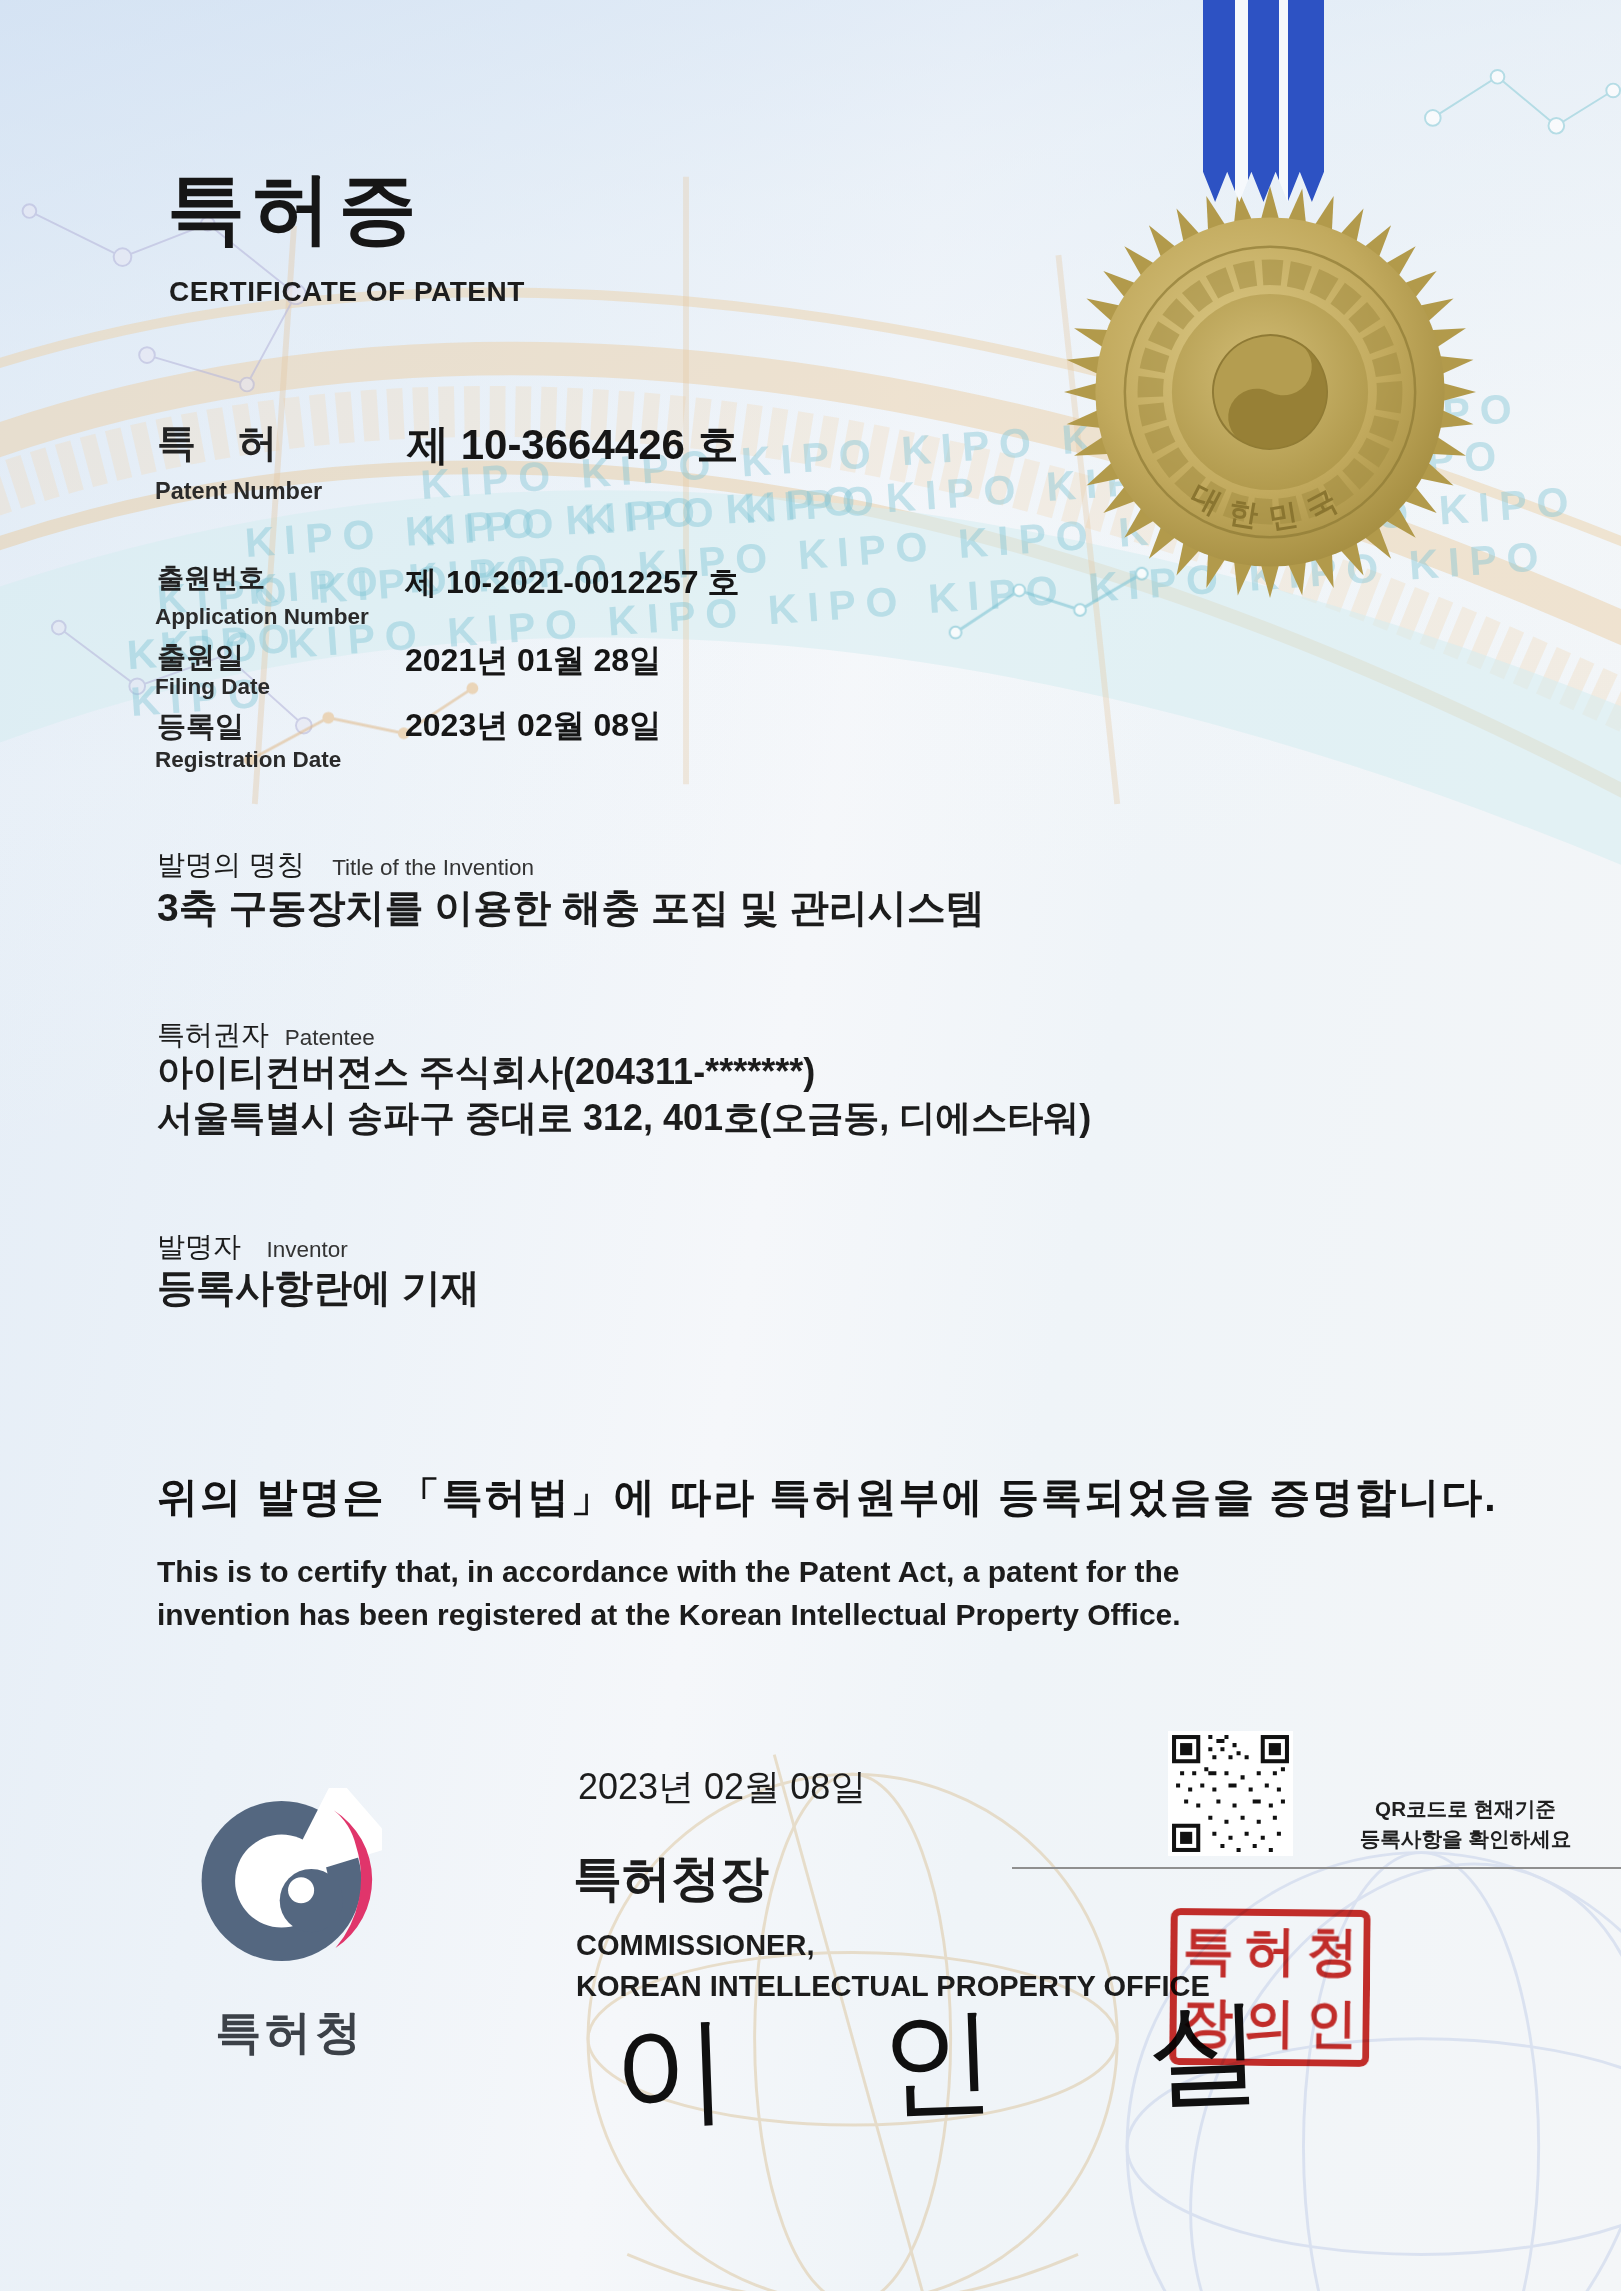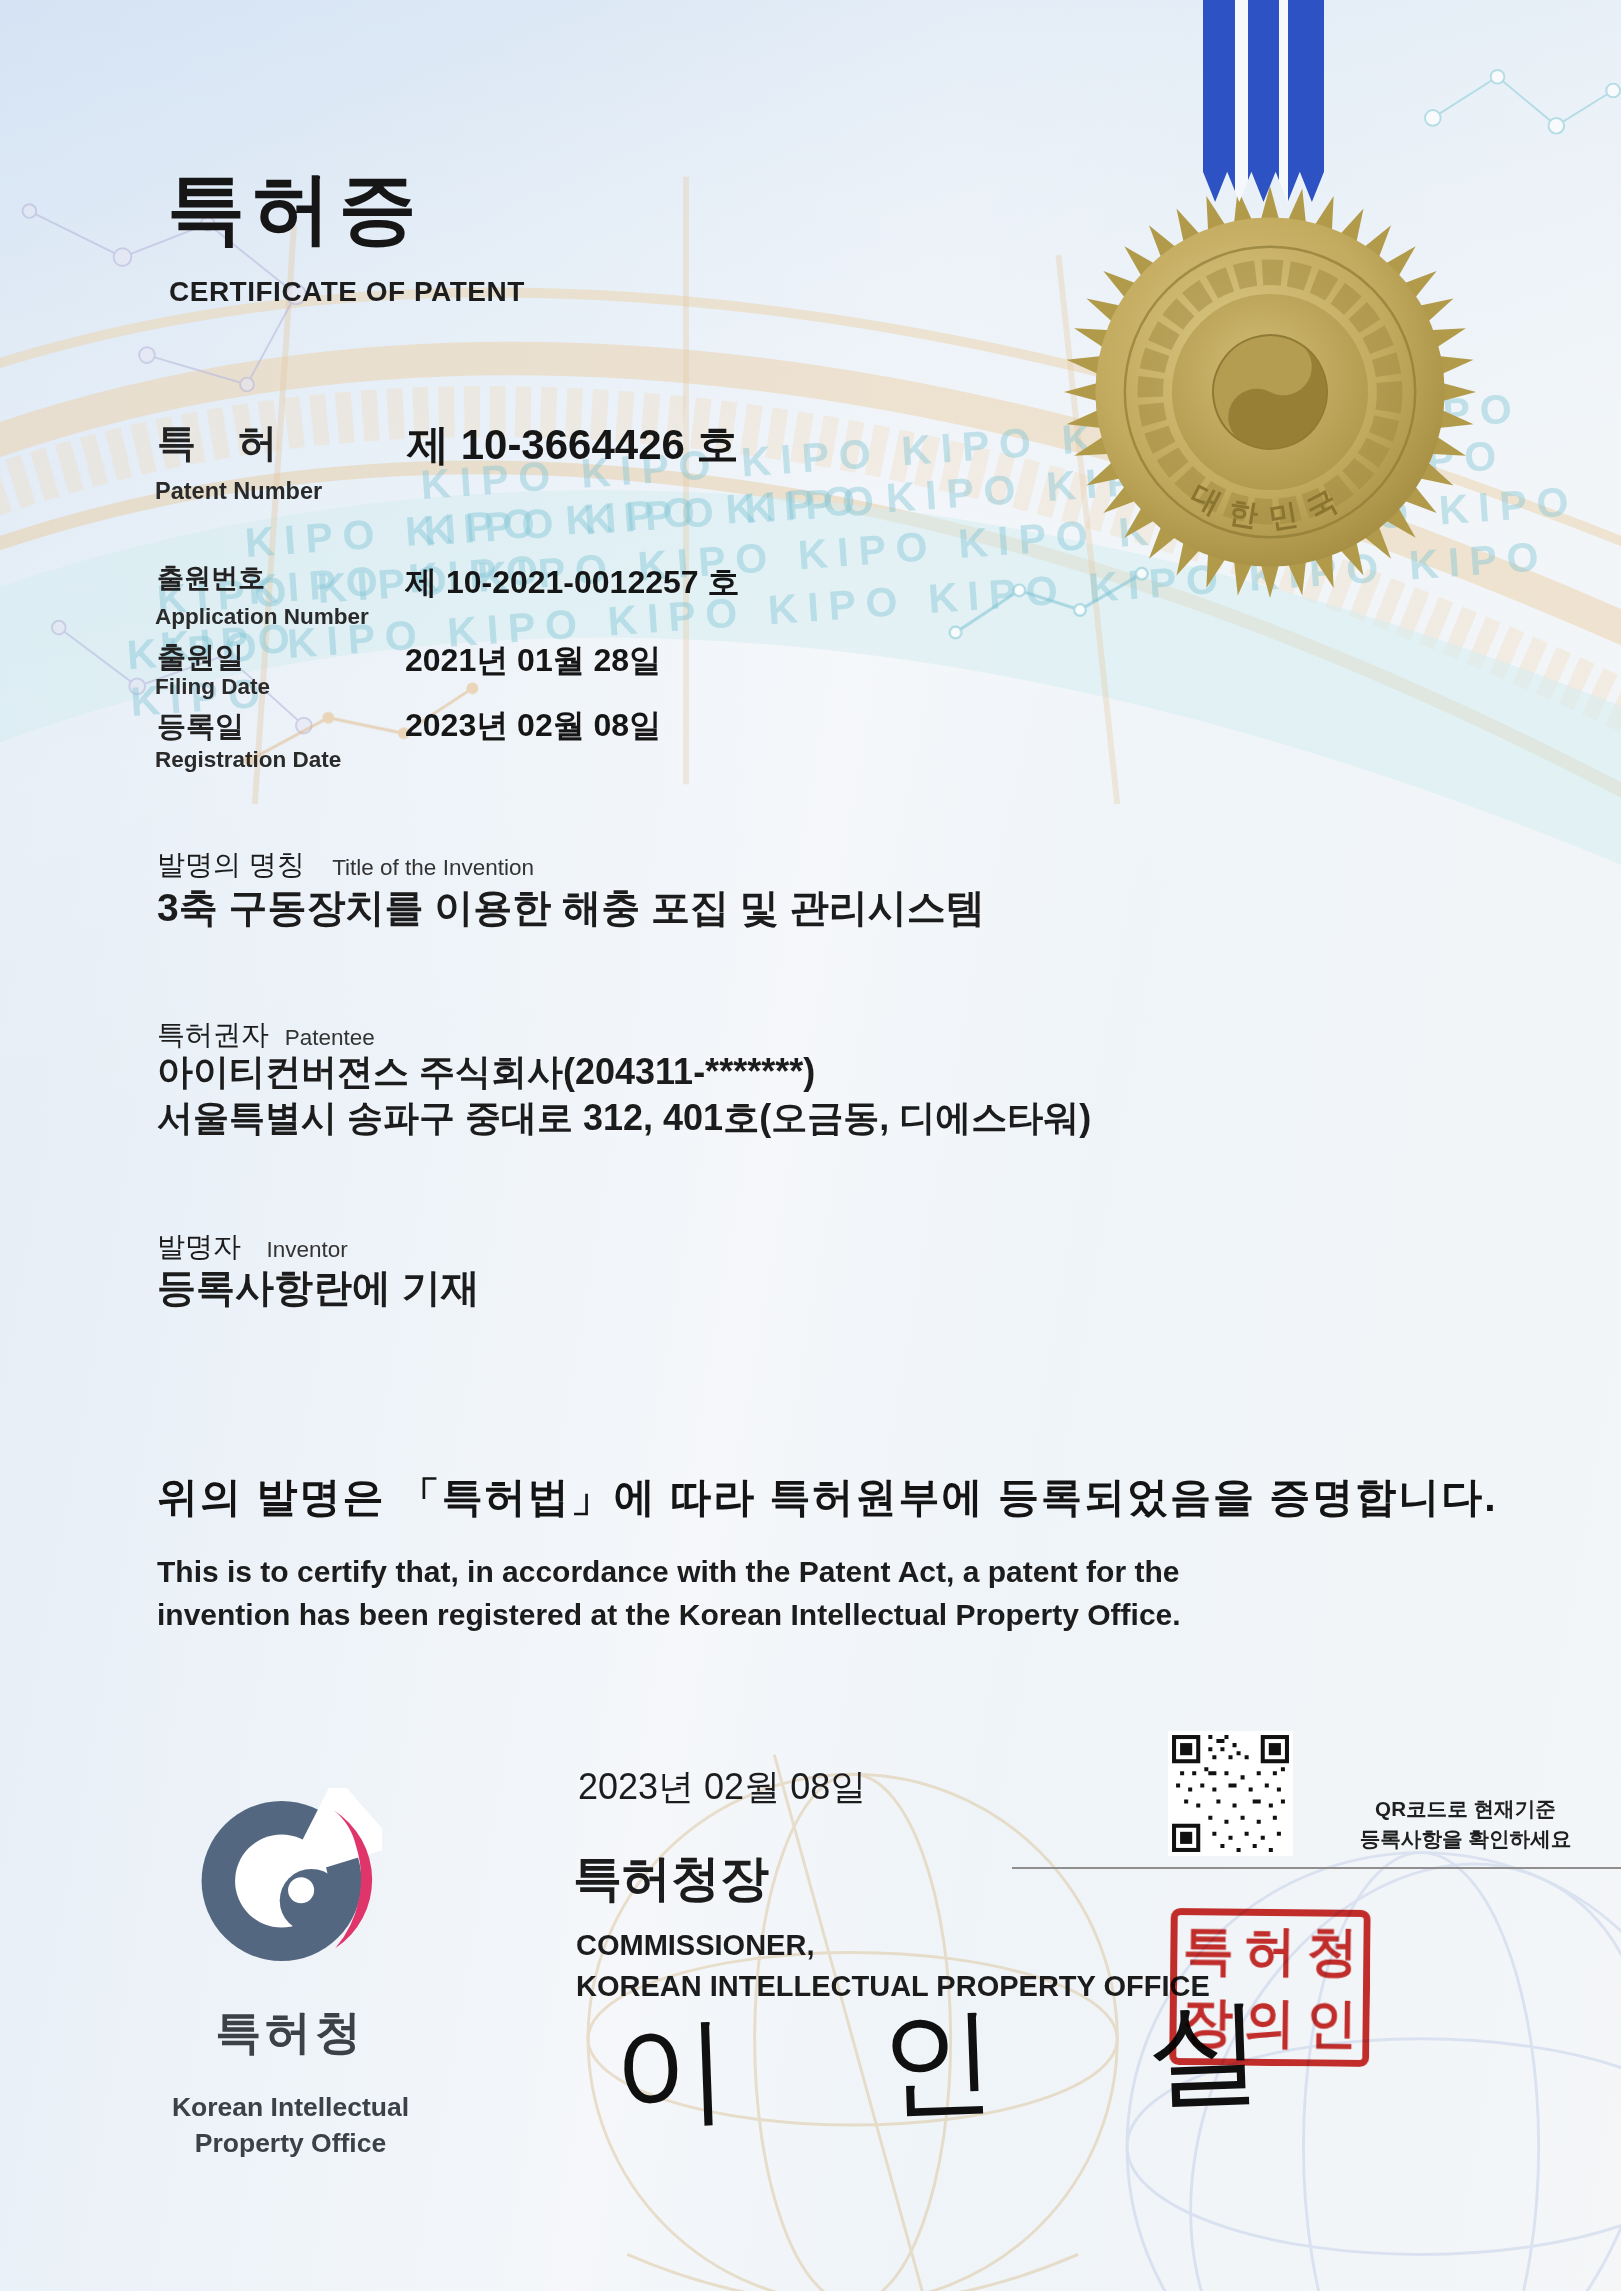--- a/index.html
+++ b/index.html
@@ -329,19 +329,15 @@
 
   <svg class="kipo-logo" width="186" height="186" viewBox="0 0 200 200">
     <circle cx="92" cy="100" r="86" fill="#546780"></circle>
     <circle cx="92" cy="100" r="50" fill="#ffffff"></circle>
     <path d="M92 100 L150 -14 L216 62 Z" fill="#ffffff"></path>
     <circle cx="124" cy="121" r="34" fill="#546780"></circle>
     <circle cx="113" cy="110" r="14" fill="#ffffff"></circle>
     <path d="M148 24 A 88 88 0 0 1 150 172 A 116 116 0 0 0 172 62 Q 166 38 148 24 Z" fill="#e0356b"></path>
   </svg>
   <div class="abs kipo-ko">특허청</div>
-  <div class="abs kipo-en">
-    <div>Korean Intellectual</div>
-    <div>Property Office</div>
-  </div>
 
 </div>
 
 
 </body></html>

